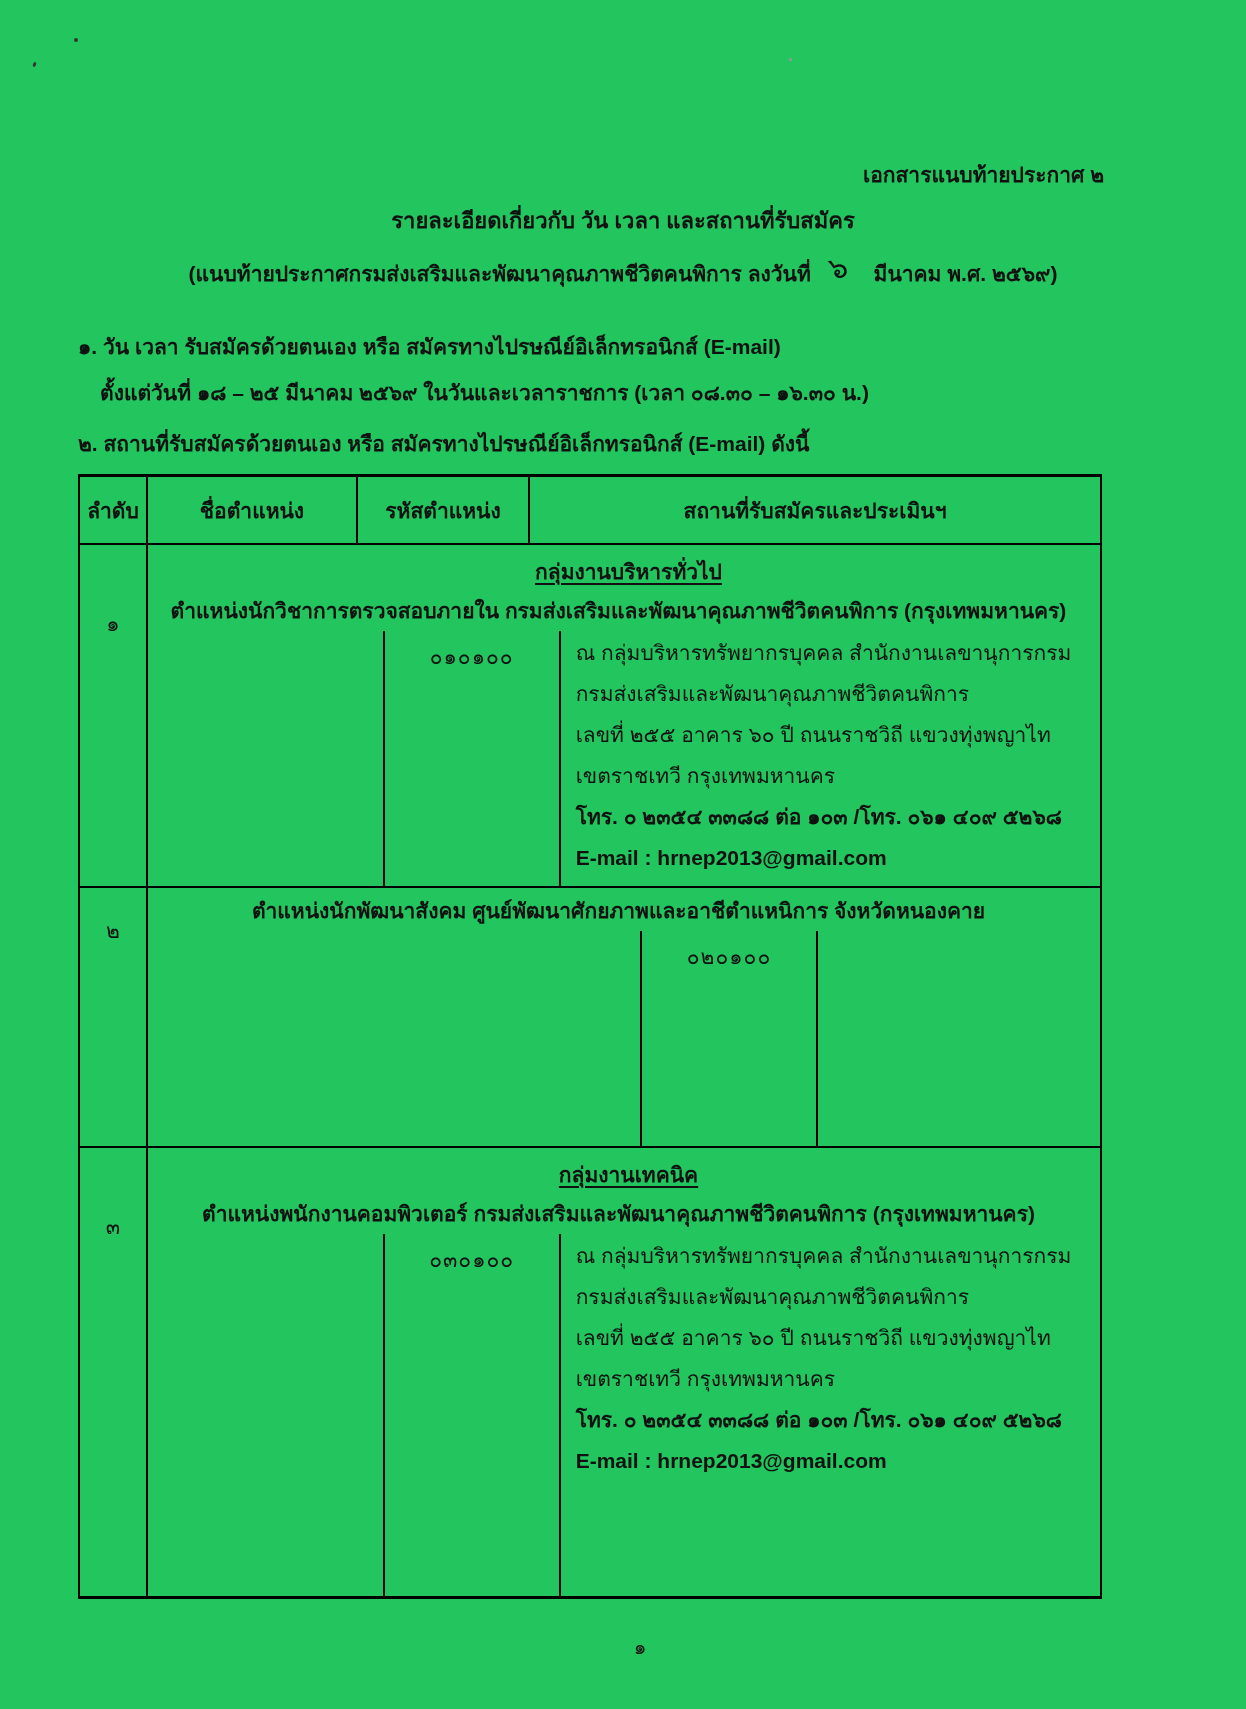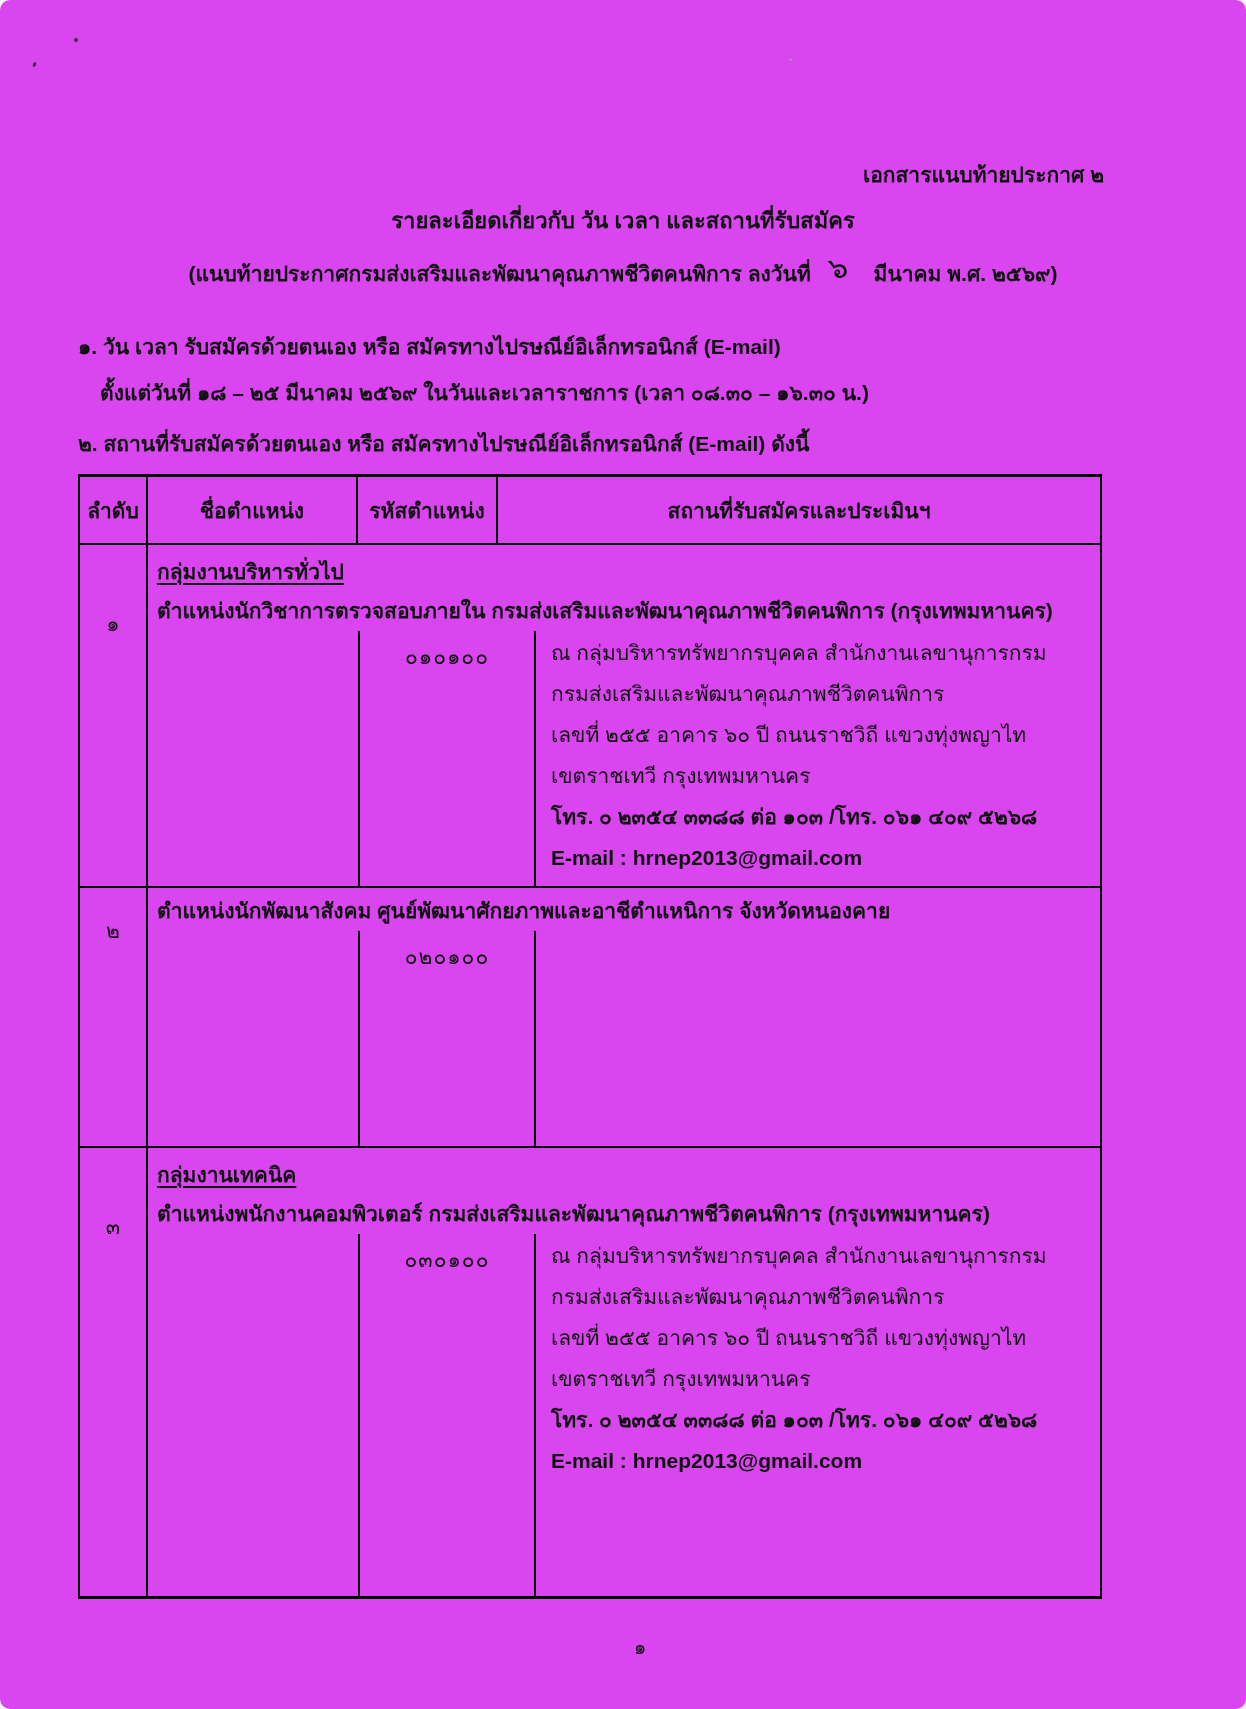--- a/index.html
+++ b/index.html
@@ -5,23 +5,22 @@
   html,body{margin:0;padding:0;}
   body{
     width:1246px;height:1709px;
     background:#f7f7f5;
     font-family:"Liberation Sans","DejaVu Sans",sans-serif;
     color:#111;
   }
   .page{
     position:relative;
     width:1246px;height:1709px;
-    background:#d946ef;
+    background:#22c55e;
     overflow:hidden;
-    border-radius:10px;
   }
   
   .artifact{position:absolute;background:#333;border-radius:50%;}
   .a1{left:74px;top:38px;width:4px;height:4px;}
   .a2{left:33px;top:62px;width:3px;height:5px;transform:rotate(25deg);}
   .a3{left:789px;top:58px;width:3px;height:3px;background:#999;}
 
   .doc-ref{
     margin-top:158px;
     padding-right:142px;
@@ -69,21 +68,21 @@
     height:66px;
     font-weight:bold;
     text-align:center;
   }
   .th-cell{
     display:flex;align-items:center;justify-content:center;
     box-sizing:border-box;
   }
   .w-no{width:68px;border-right:2px solid #000;flex:none;}
   .w-name{width:210px;border-right:2px solid #000;flex:none;}
-  .w-code{width:140px;border-right:2px solid #000;flex:none;}
+  .w-code{width:172px;border-right:2px solid #000;flex:none;}
   .w-place{flex:1;}
   .trow{
     display:flex;
     border-bottom:2px solid #000;
   }
   .trow:last-child{border-bottom:none;}
   .trow.r0{min-height:330px;}
   .trow.r1{min-height:258px;}
   .trow.r2{min-height:448px;}
   .col-no{
@@ -91,20 +90,21 @@
     border-right:2px solid #000;
     text-align:center;
     padding-top:26px;
     box-sizing:border-box;
   }
   .col-no.with-group{padding-top:62px;}
   .col-main{
     flex:1;
     display:flex;flex-direction:column;
     min-width:0;
+    align-items:center;
   }
   .group-line{
     padding:10px 0 0 9px;
     font-weight:bold;
     text-decoration:underline;
     text-decoration-thickness:2px;
     text-underline-offset:4px;
   }
   .pos-line{
     padding:9px 20px 6px 9px;

